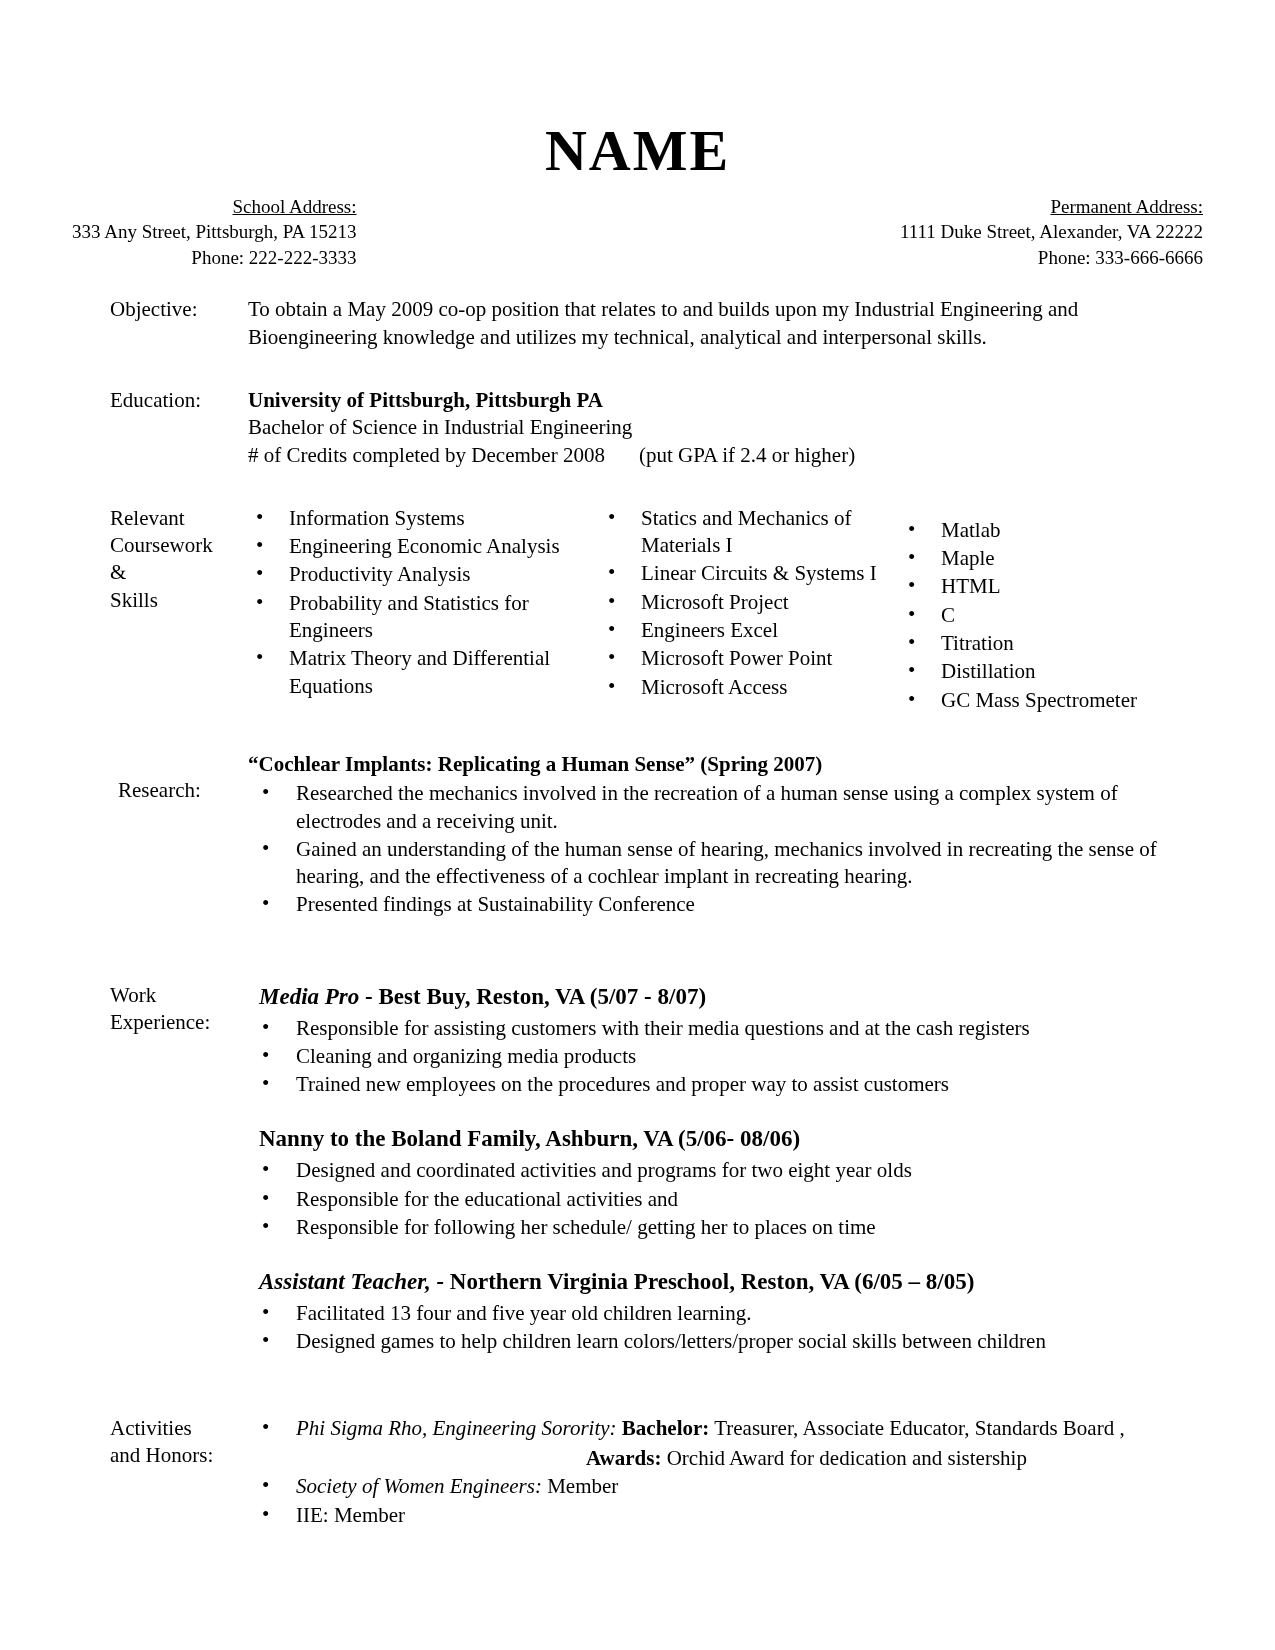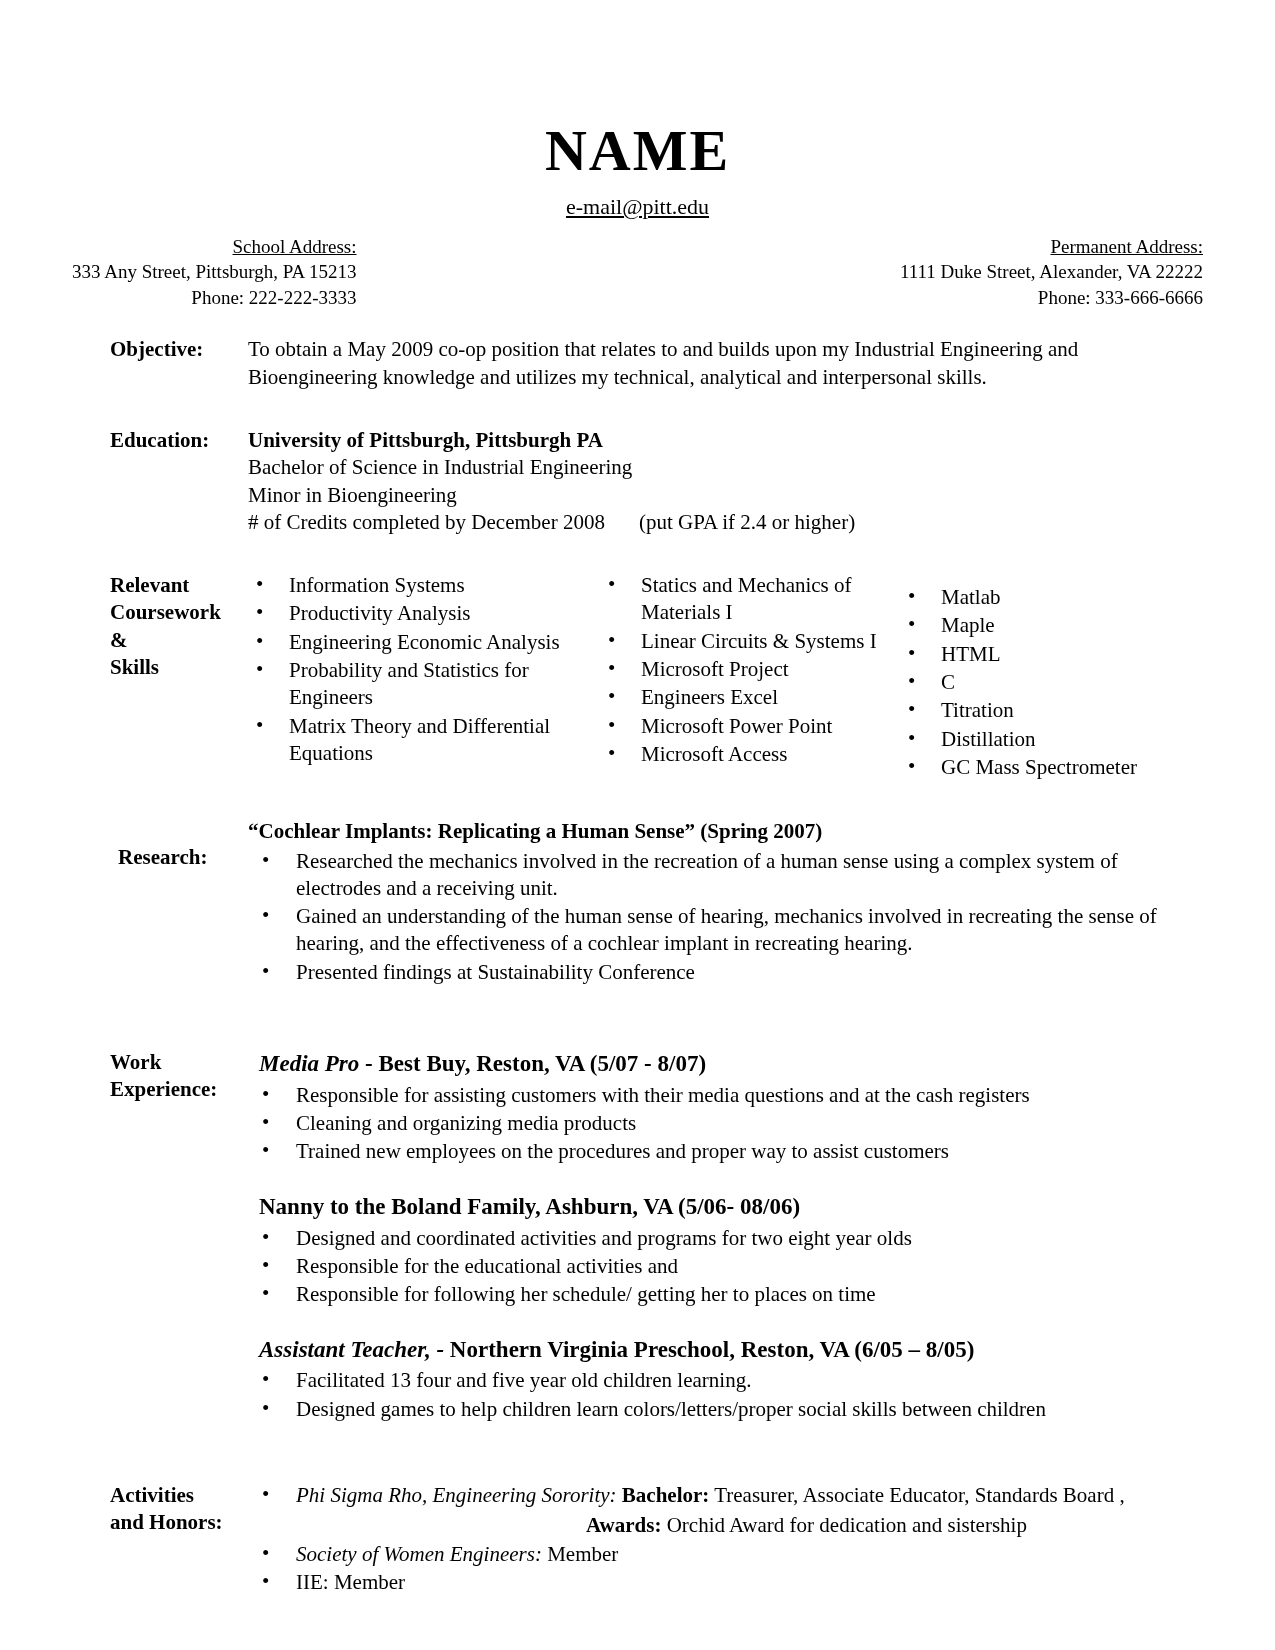--- a/index.html
+++ b/index.html
@@ -52,21 +52,21 @@
   .addr-head { text-decoration: underline; }
 
   
   .section {
     display: flex;
     padding: 0 70px 0 70px;
   }
   .label-col {
     width: 178px;
     flex: 0 0 178px;
-    font-weight: bold;
+    font-weight: normal;
     font-size: 21px;
     line-height: 1.30;
     padding-left: 40px;
     box-sizing: border-box;
   }
   .label-col.indent-res { padding-left: 48px; }
   .body-col {
     flex: 1 1 auto;
     font-size: 21px;
     line-height: 1.30;
@@ -127,21 +127,20 @@
     padding-left: 290px;
   }
   .act-sub { margin-top: 3px; }
 </style>
 </head>
 <body>
 
 <div class="page">
 
   <div class="name">NAME</div>
-  <div class="email">e-mail@pitt.edu</div>
 
   <div class="addresses">
     <div class="addr-left">
       <div class="addr-head">School Address:</div>
       <div>333 Any Street,  Pittsburgh, PA 15213</div>
       <div>Phone: 222-222-3333</div>
     </div>
     <div class="addr-right">
       <div class="addr-head">Permanent Address:</div>
       <div>1111 Duke Street, Alexander, VA   22222</div>
@@ -152,41 +151,40 @@
   <div class="section row-objective">
     <div class="label-col">Objective:</div>
     <div class="body-col">To obtain a May 2009 co-op position that relates to and builds upon my Industrial Engineering and Bioengineering knowledge and utilizes my technical, analytical and interpersonal skills.</div>
   </div>
 
   <div class="section row-education">
     <div class="label-col">Education:</div>
     <div class="body-col">
       <div class="edu-line edu-school">University of Pittsburgh, Pittsburgh PA</div>
       <div class="edu-line">Bachelor of Science in Industrial Engineering</div>
-      <div class="edu-line">Minor in Bioengineering</div>
       <div class="edu-line">
         <span># of  Credits completed by December 2008</span><span class="gpa-note">(put GPA if 2.4 or higher)</span>
       </div>
     </div>
   </div>
 
   <div class="section row-coursework">
     <div class="label-col">
       <div>Relevant</div>
       <div>Coursework</div>
       <div>&amp;</div>
       <div>Skills</div>
     </div>
     <div class="body-col">
       <div class="cols">
         <div class="col-a">
           <ul class="bl">
             <li>Information Systems</li>
+            <li>Engineering Economic Analysis</li>
             <li>Productivity Analysis</li>
-            <li>Engineering Economic Analysis</li>
             <li>Probability and Statistics for Engineers</li>
             <li>Matrix Theory and Differential Equations</li>
           </ul>
         </div>
         <div class="col-b">
           <ul class="bl">
             <li>Statics and Mechanics of Materials I</li>
             <li>Linear Circuits &amp; Systems I</li>
             <li>Microsoft Project</li>
             <li>Engineers Excel</li>

